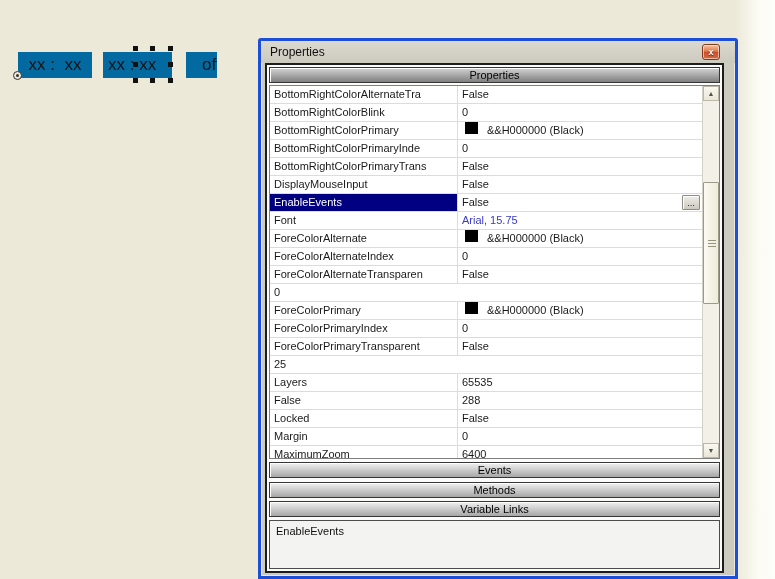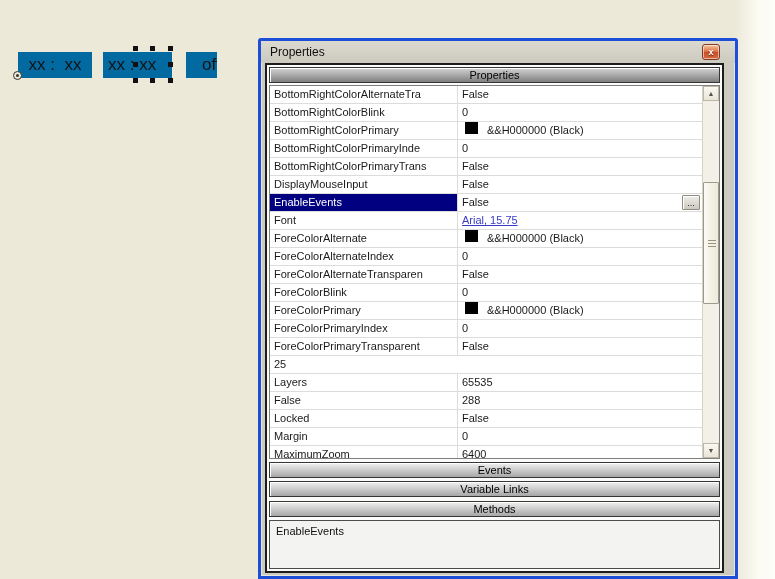--- a/index.html
+++ b/index.html
@@ -205,21 +205,21 @@
           <div class="grow sel">
             <div class="gname">EnableEvents</div>
             <div class="gval">
               <span>False</span>
             </div>
             <button class="ellipsis">...</button>
           </div>
           <div class="grow">
             <div class="gname">Font</div>
             <div class="gval">
-              <span style="color: rgb(58, 58, 198); text-decoration: underline;">Arial, 15.75</span>
+              <span style="color: rgb(58, 58, 198);">Arial, 15.75</span>
             </div>
           </div>
           <div class="grow">
             <div class="gname">ForeColorAlternate</div>
             <div class="gval">
               <span class="swatch" style="background: rgb(0, 0, 0);"></span>
               <span>&amp;&amp;H000000 (Black)</span>
             </div>
           </div>
           <div class="grow">
@@ -228,21 +228,20 @@
               <span>0</span>
             </div>
           </div>
           <div class="grow">
             <div class="gname">ForeColorAlternateTransparen</div>
             <div class="gval">
               <span>False</span>
             </div>
           </div>
           <div class="grow">
-            <div class="gname">ForeColorBlink</div>
             <div class="gval">
               <span>0</span>
             </div>
           </div>
           <div class="grow">
             <div class="gname">ForeColorPrimary</div>
             <div class="gval">
               <span class="swatch" style="background: rgb(0, 0, 0);"></span>
               <span>&amp;&amp;H000000 (Black)</span>
             </div>
@@ -300,20 +299,20 @@
           <span>▲</span>
         </div>
         <div id="sb-thumb"></div>
         <div id="sb-down" class="sbtn">
           <span>▼</span>
         </div>
       </div>
     </div>
 
     <div id="events-bar" class="bar section-bar">Events</div>
+    <div id="methods-bar" class="bar section-bar">Methods</div>
     <div id="varlinks-bar" class="bar section-bar">Variable Links</div>
-    <div id="methods-bar" class="bar section-bar">Methods</div>
 
     <div id="desc-box">
       <span>EnableEvents</span>
     </div>
   </div>
 </div>
 
 </body></html>

